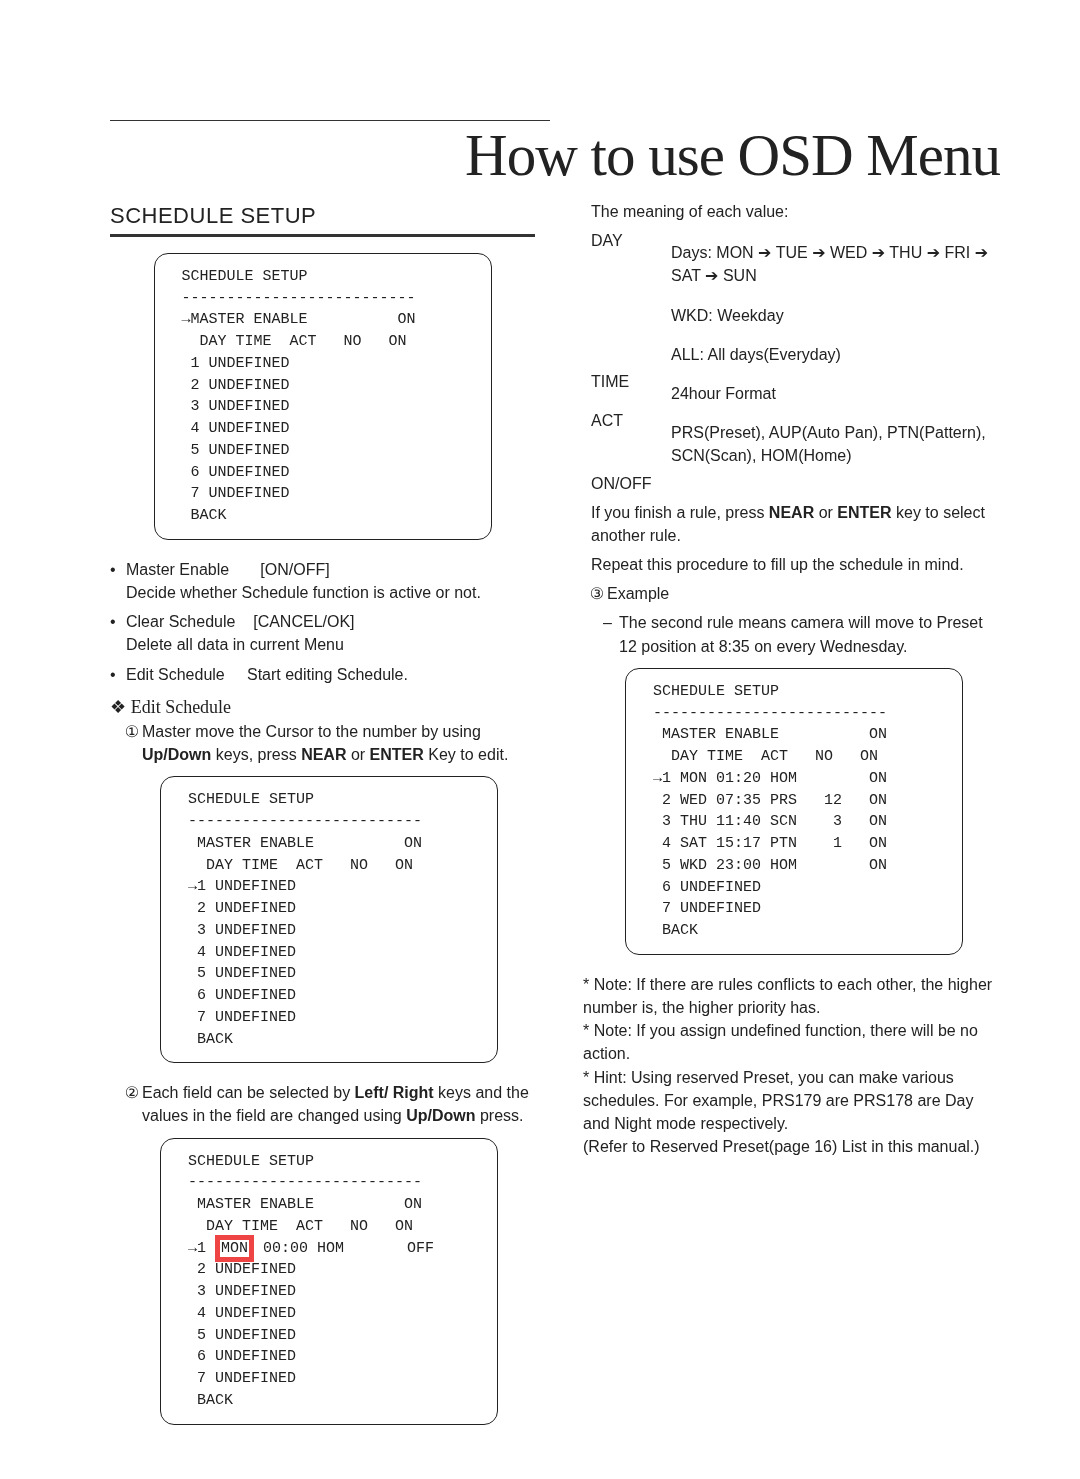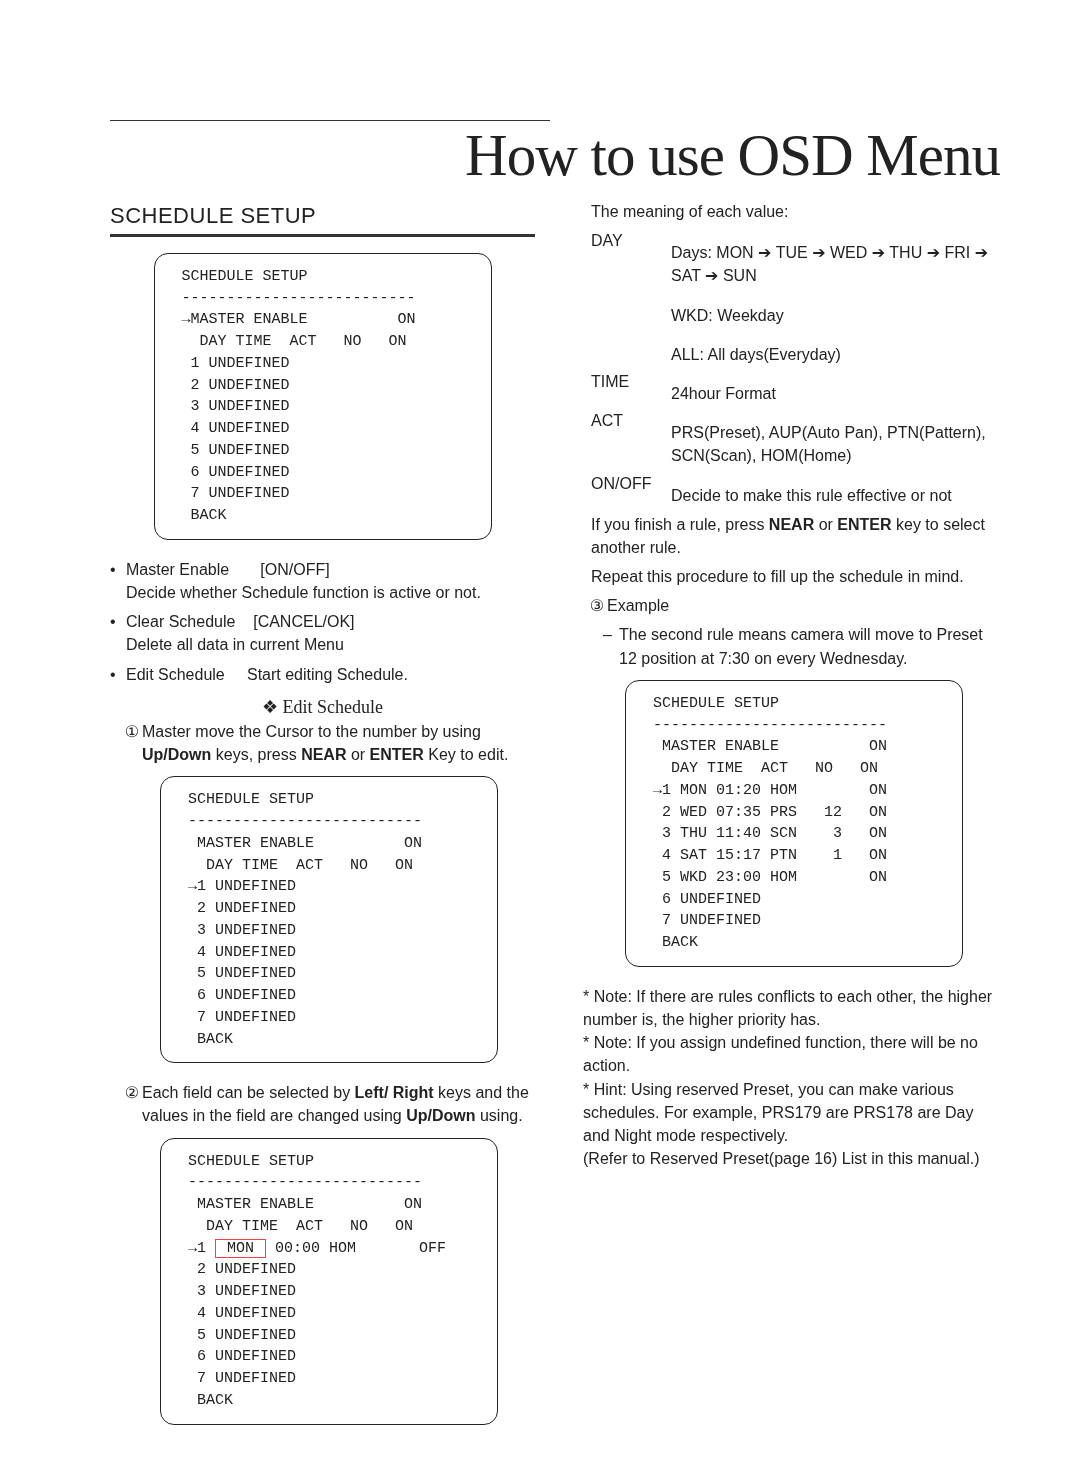--- a/index.html
+++ b/index.html
@@ -70,21 +70,20 @@
 }
 ul.bullets > li::before {
   content: "•";
   position: absolute;
   left: 0;
 }
 .sub {
   font-family: "Times New Roman", serif;
   font-weight: 400;
   font-size: 18px;
-  text-align: center;
 }
 .circled {
   display: inline-block;
   width: 1em;
   text-align: center;
 }
 .step { padding-left: 32px; position: relative; margin-bottom: 6px;}
 .step .circled { position: absolute; left: 14px; }
 .dash-line { padding-left: 44px; position: relative; }
 .dash-line::before { content: "–"; position: absolute; left: 28px; }
@@ -157,28 +156,28 @@
   2 UNDEFINED
   3 UNDEFINED
   4 UNDEFINED
   5 UNDEFINED
   6 UNDEFINED
   7 UNDEFINED
   BACK</div>
 
       <div class="step">
         <span class="circled">②</span>
-        <span>Each field can be selected by </span><b><span>Left/ Right</span></b><span> keys and the values in the field are changed using </span><b><span>Up/Down</span></b><span> using.</span>
+        <span>Each field can be selected by </span><b><span>Left/ Right</span></b><span> keys and the values in the field are changed using </span><b><span>Up/Down</span></b><span> press.</span>
       </div>
 
       <div class="osd indent"><span> SCHEDULE SETUP
  --------------------------
   MASTER ENABLE          ON
    DAY TIME  ACT   NO   ON
- →1 <span style="border:1px solid #ef4444;padding:0 11px;">MON</span> 00:00 HOM       OFF
+ →1 <span style="border:5px solid #ef4444;padding:0 1px;">MON</span> 00:00 HOM       OFF
   2 UNDEFINED
   3 UNDEFINED
   4 UNDEFINED
   5 UNDEFINED
   6 UNDEFINED
   7 UNDEFINED
   BACK</span></div>
 
     </div>
 
@@ -201,34 +200,33 @@
         <div class="kv">
           <div class="k">TIME</div>
           <div class="v">24hour Format</div>
         </div>
         <div class="kv">
           <div class="k">ACT</div>
           <div class="v">PRS(Preset), AUP(Auto Pan), PTN(Pattern), SCN(Scan), HOM(Home)</div>
         </div>
         <div class="kv">
           <div class="k">ON/OFF</div>
-          <div class="v">Decide to make this rule effective or not</div>
         </div>
 
         <div style="margin-top:6px;">
           <span>If you finish a rule, press </span><b><span>NEAR</span></b><span> or </span><b><span>ENTER</span></b><span> key to select another rule.</span>
         </div>
         <div style="margin-top:6px;">Repeat this procedure to fill up the schedule in mind.</div>
       </div>
 
       <div class="step" style="margin-top:6px;">
         <span class="circled">③</span>
         <span>Example</span>
       </div>
-      <div class="dash-line">The second rule means camera will move to Preset 12 position at 7:30 on every Wednesday.</div>
+      <div class="dash-line">The second rule means camera will move to Preset 12 position at 8:35 on every Wednesday.</div>
 
       <div class="osd indent"> SCHEDULE SETUP
  --------------------------
   MASTER ENABLE          ON
    DAY TIME  ACT   NO   ON
  →1 MON 01:20 HOM        ON
   2 WED 07:35 PRS   12   ON
   3 THU 11:40 SCN    3   ON
   4 SAT 15:17 PTN    1   ON
   5 WKD 23:00 HOM        ON

